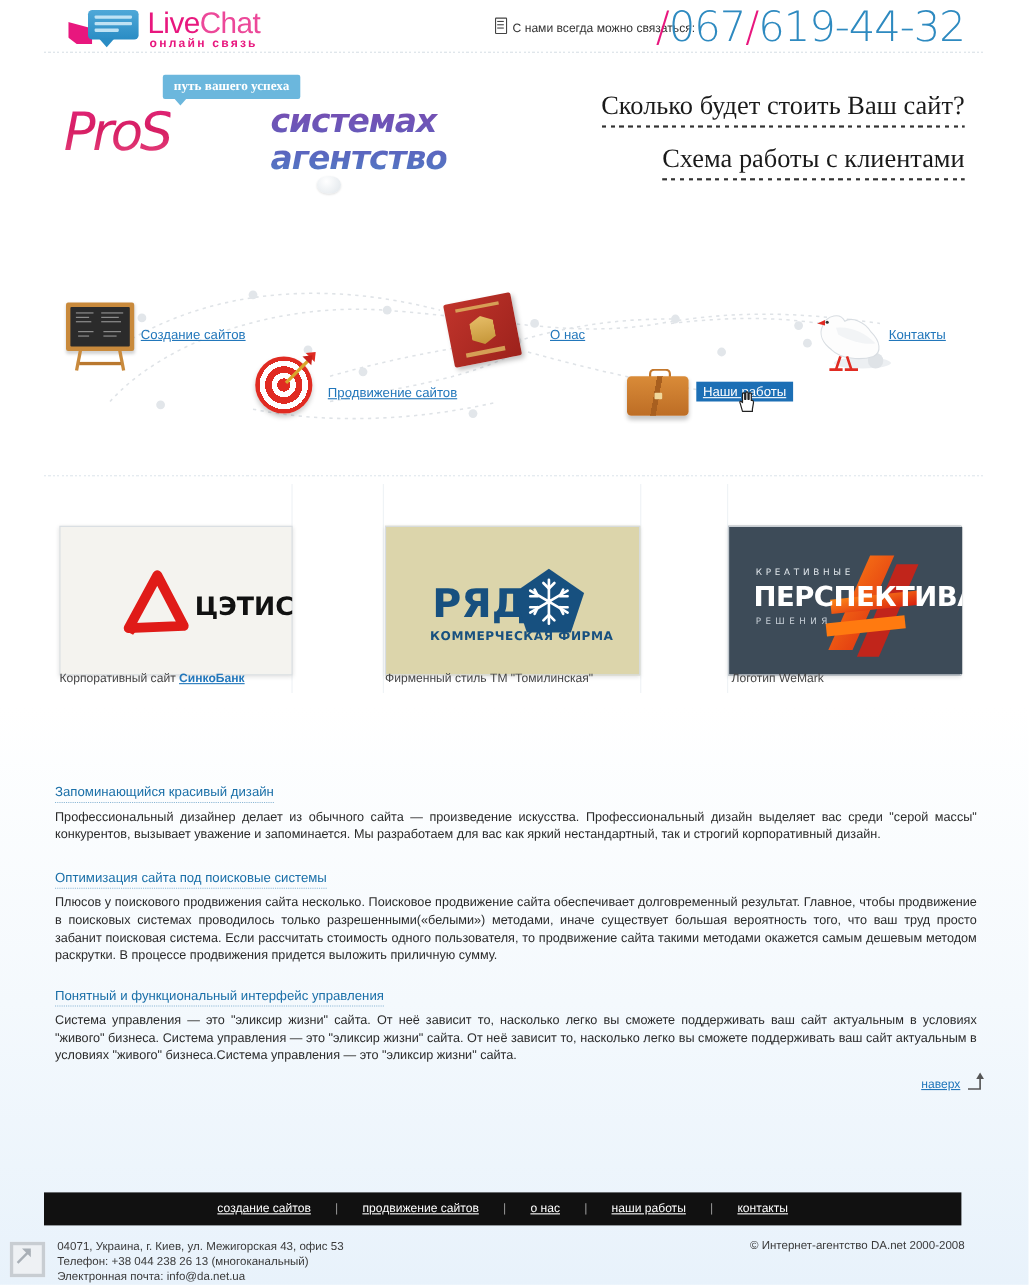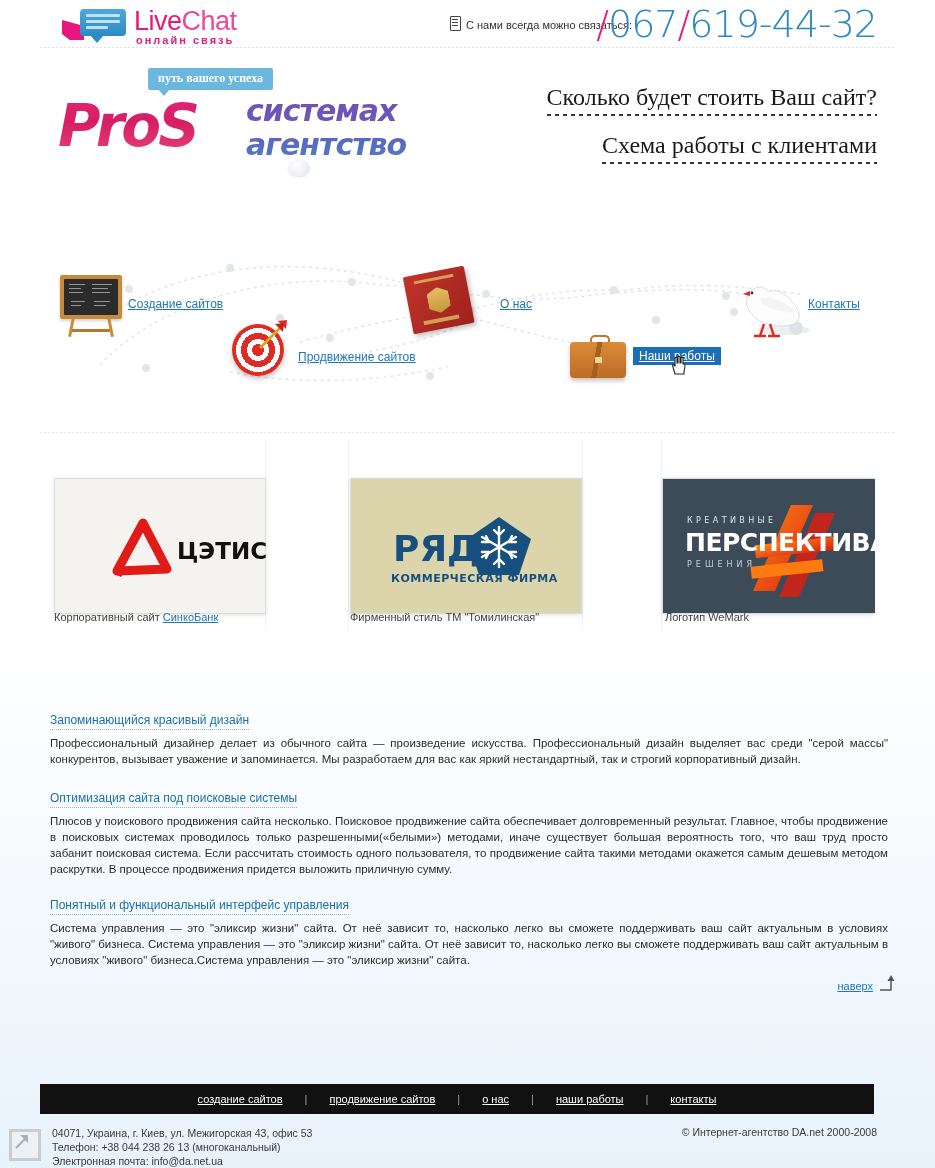--- a/index.html
+++ b/index.html
@@ -41,21 +41,21 @@
     font-family:"DejaVu Sans",sans-serif;margin-left:12px;}
   .phone .s{color:#e8177e;}
   .phone .d{color:#2e8ac0;}
 
   
   .tagline{position:absolute;left:148px;top:68px;padding:3px 10px 4px;background:#6bb7dd;color:#fff;
     font-family:"Liberation Serif","DejaVu Serif",serif;font-weight:bold;font-size:12px;border-radius:2px;}
   .tagline:after{content:"";position:absolute;left:10px;top:21px;border-left:6px solid transparent;
     border-right:6px solid transparent;border-top:7px solid #6bb7dd;}
   .brand{position:absolute;left:58px;top:92px;height:80px;}
-  .brand .pros{font-family:"DejaVu Sans",sans-serif;font-weight:bold;font-style:italic;font-size:58px;
+  .brand .pros{font-family:"DejaVu Sans",sans-serif;font-weight:normal;font-style:italic;font-size:48px;
     background:linear-gradient(180deg,#e3257d 0%,#d61e63 45%,#e8457f 100%);
     -webkit-background-clip:text;background-clip:text;color:transparent;letter-spacing:-3px;}
   .brand .ia{position:absolute;left:188px;top:2px;font-family:"DejaVu Sans",sans-serif;font-weight:bold;
     font-style:italic;font-size:30px;line-height:34px;letter-spacing:-1px;
     background:linear-gradient(180deg,#7b4bb0 0%,#5f5fbe 55%,#4f7ec4 100%);
     -webkit-background-clip:text;background-clip:text;color:transparent;}
   .mouse{position:absolute;left:288px;top:160px;width:22px;height:16px;border-radius:11px/9px;
     background:radial-gradient(circle at 40% 30%,#fff,#dfe5ea);box-shadow:0 1px 2px rgba(0,0,0,.12);}
 
   .hd{position:absolute;right:58px;font-family:"Liberation Serif","DejaVu Serif",serif;font-size:24px;
@@ -110,21 +110,21 @@
   .case .lock{position:absolute;left:25px;top:23px;width:7px;height:6px;background:#f0d79a;border-radius:1px;}
   
   .dove{left:730px;top:278px;width:86px;height:62px;}
   
   .port{position:absolute;top:478px;height:136px;border:1px solid #d8dde2;box-sizing:border-box;
     box-shadow:0 1px 4px rgba(0,0,0,.12);}
   .port1{left:54px;width:212px;background:#f4f3ef;}
   .port2{left:350px;width:232px;background:#dcd5ab;}
   .port3{left:662px;width:212px;background:#3d4b58;}
   .cap{position:absolute;font-size:11px;color:#444;white-space:nowrap;}
-  .cap a{color:#2277bb;}
+  .cap a{color:#2277bb;font-weight:bold;}
 
   .colline{position:absolute;top:440px;width:1px;height:190px;background:#eef2f6;}
   .dotrule{position:absolute;left:40px;top:432px;width:855px;height:1px;
     background:repeating-linear-gradient(90deg,#dfe6ec 0 2px,transparent 2px 4px);}
 
   
   .art{position:absolute;left:50px;width:838px;}
   .art h3{margin:6px 0 5px;font-size:12px;font-weight:normal;color:#1a6fa8;
     border-bottom:1px dotted #8ab6d4;display:inline-block;padding-bottom:2px;}
   .art p{margin:0;font-size:11.5px;line-height:16px;color:#2b2b2b;text-align:justify;}

